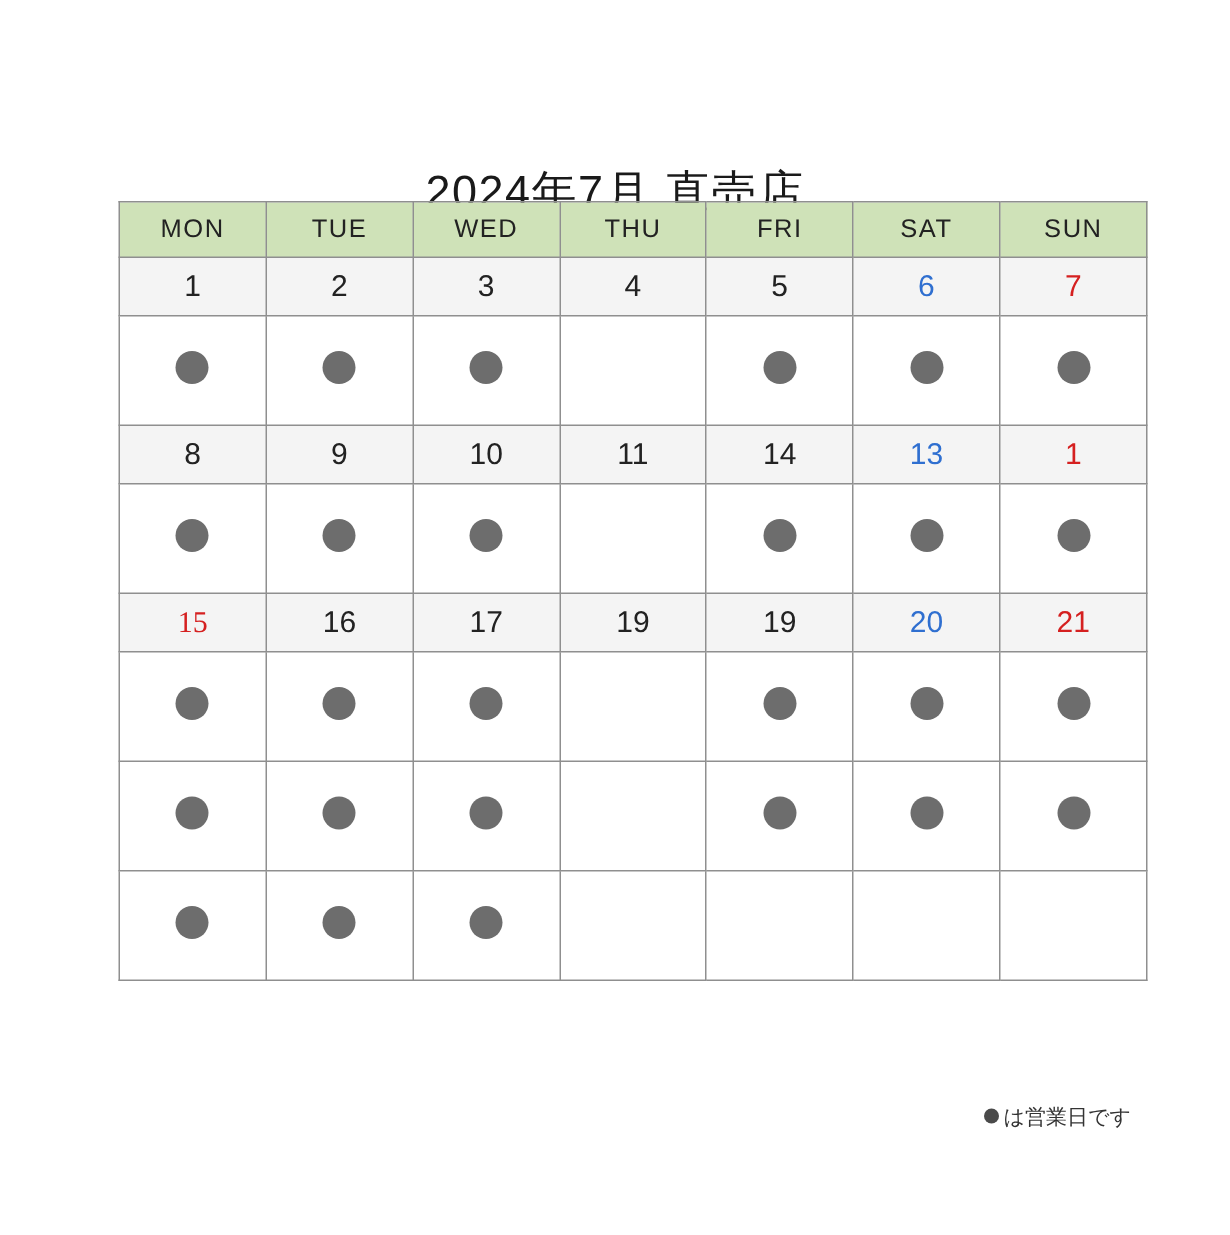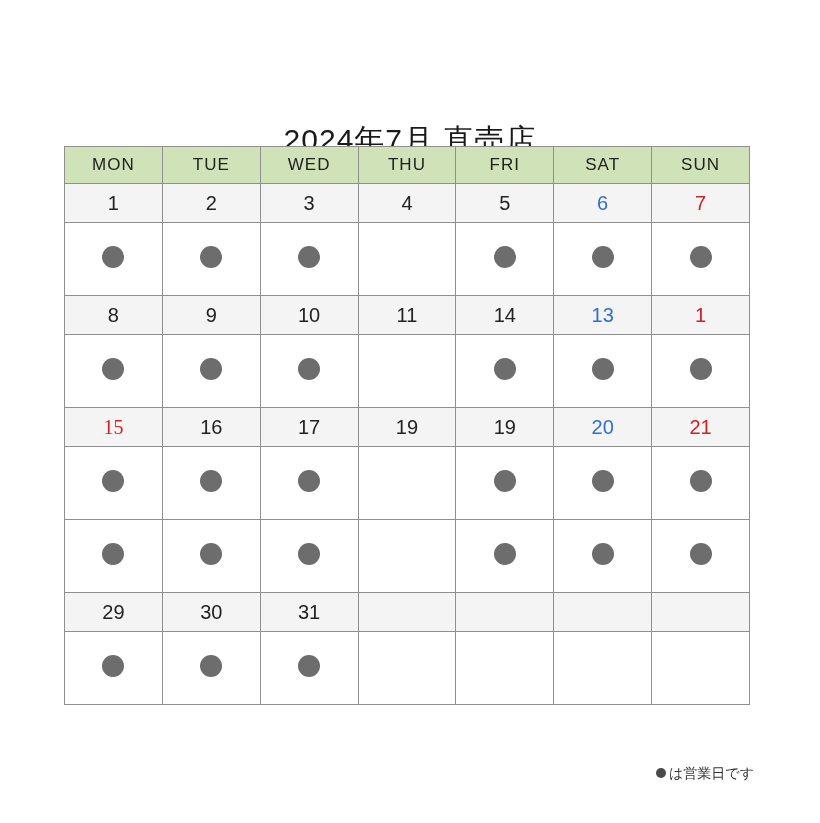--- a/index.html
+++ b/index.html
@@ -21,25 +21,25 @@
     box-sizing: border-box;
   }
   .title {
     text-align: center;
     font-size: 30px;
     font-weight: 400;
     letter-spacing: 1px;
     color: #1a1a1a;
     padding-top: 104px;
     padding-bottom: 0;
-    margin: 16px;
+    margin: 4px;
   }
   .cal-wrap {
     position: absolute;
-    left: 64px;
+    left: 79px;
     top: 130px;
     width: 686px;
   }
   table.calendar {
     border-collapse: collapse;
     width: 686px;
     table-layout: fixed;
   }
   table.calendar th,
   table.calendar td {
@@ -74,21 +74,21 @@
   .dot {
     display: inline-block;
     width: 22px;
     height: 22px;
     border-radius: 50%;
     background: #6d6d6d;
   }
   .legend {
     position: absolute;
     right: 66px;
-    top: 749px;
+    top: 732px;
     font-size: 14px;
     color: #333333;
     white-space: nowrap;
   }
   .legend .ldot {
     display: inline-block;
     width: 10px;
     height: 10px;
     border-radius: 50%;
     background: #4a4a4a;
@@ -182,29 +182,20 @@
           <td class="mark"><span class="dot"></span></td>
           <td class="mark"><span class="dot"></span></td>
           <td class="mark"><span class="dot"></span></td>
           <td class="mark"></td>
           <td class="mark"><span class="dot"></span></td>
           <td class="mark"><span class="dot"></span></td>
           <td class="mark"><span class="dot"></span></td>
         </tr>
 
         <tr>
-          <td class="daynum">29</td>
-          <td class="daynum">30</td>
-          <td class="daynum">31</td>
-          <td class="daynum empty"></td>
-          <td class="daynum empty"></td>
-          <td class="daynum empty"></td>
-          <td class="daynum empty"></td>
-        </tr>
-        <tr>
           <td class="mark"><span class="dot"></span></td>
           <td class="mark"><span class="dot"></span></td>
           <td class="mark"><span class="dot"></span></td>
           <td class="mark"></td>
           <td class="mark"></td>
           <td class="mark"></td>
           <td class="mark"></td>
         </tr>
 
       </tbody>

